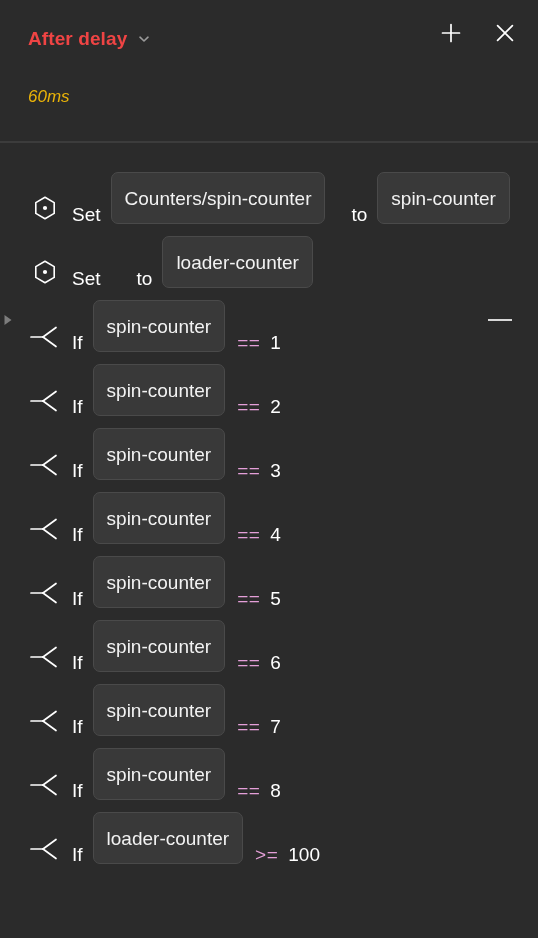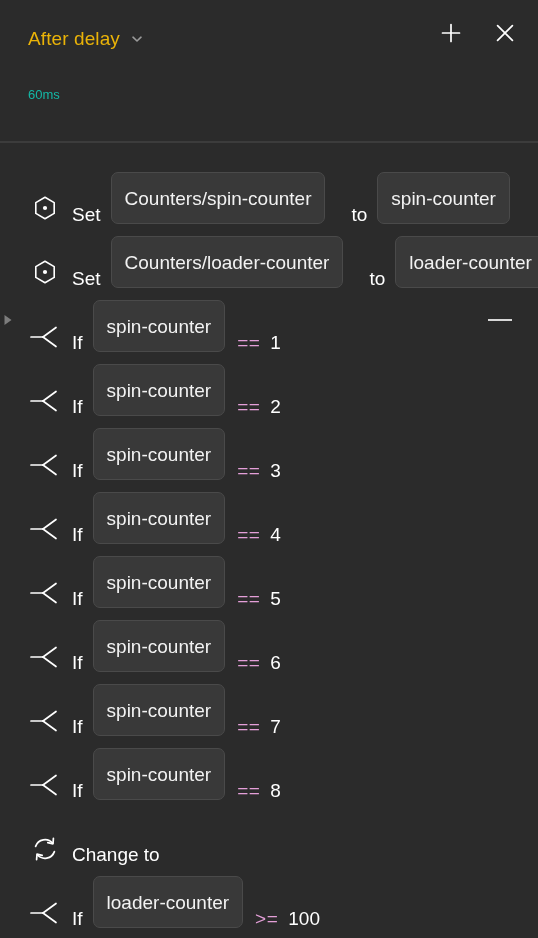--- a/index.html
+++ b/index.html
@@ -39,22 +39,22 @@
     align-items: center;
   }
   .title-group {
     display: flex;
     align-items: center;
     margin-left: 28px;
     gap: 10px;
   }
   .title {
     font-size: 19px;
-    font-weight: normal;
-    color: #eab308;
+    font-weight: bold;
+    color: #ef4444;
     letter-spacing: .1px;
     line-height: 1;
   }
   .chevron-down {
     display: inline-block;
     width: 14px;
     height: 14px;
     position: relative;
     top: 1px;
   }
@@ -78,23 +78,24 @@
     background: transparent;
     border: none;
     padding: 0;
   }
   .icon-btn svg { display: block; }
 
   .delay-value {
     position: absolute;
     left: 28px;
     top: 88px;
-    font-size: 13px;
-    color: #14b8a6;
-    line-height: 1;
+    font-size: 17px;
+    color: #eab308;
+    line-height: 1;
+    font-style: italic;
   }
 
   .divider {
     position: absolute;
     left: 0;
     top: 141px;
     width: 538px;
     height: 2px;
     background: #3c3c3c;
   }
@@ -242,21 +243,20 @@
         <span class="pill">spin-counter</span>
       </div>
       <div class="row">
         <span class="row-icon">
   <svg width="26" height="28" viewBox="0 0 26 28" fill="none">
     <path d="M13 2.2 L22.2 7.6 V18.4 L13 23.8 L3.8 18.4 V7.6 Z" stroke="#ffffff" stroke-width="1.6" stroke-linejoin="round"></path>
     <circle cx="13" cy="13" r="2.1" fill="#ffffff"></circle>
   </svg>
 </span>
         <span class="kw">Set</span>
-        <span class="pill">Counters/loader-counter</span>
         <span class="kw mid">to</span>
         <span class="pill">loader-counter</span>
       </div>
       <div class="row">
         <span class="disclosure">
   <svg width="10" height="12" viewBox="0 0 10 12">
     <path d="M1.5 1 L8.5 6 L1.5 11 Z" fill="#7d7d7d"></path>
   </svg>
 </span>
         <span class="row-icon">
@@ -358,31 +358,20 @@
     <path d="M14 13 L27 22.5" stroke="#ffffff" stroke-width="1.7" stroke-linecap="round"></path>
   </svg>
 </span>
         <span class="kw">If</span>
         <span class="pill">spin-counter</span>
         <span class="op">==</span>
         <span class="num">8</span>
       </div>
       <div class="row">
         <span class="row-icon">
-  <svg width="28" height="28" viewBox="0 0 28 28" fill="none">
-    <path d="M4.6 11.4 A10 10 0 0 1 21.6 8.2" stroke="#ffffff" stroke-width="1.7" stroke-linecap="round"></path>
-    <path d="M23.4 16.6 A10 10 0 0 1 6.4 19.8" stroke="#ffffff" stroke-width="1.7" stroke-linecap="round"></path>
-    <path d="M22.4 3.4 L22.0 8.8 L16.8 7.6" stroke="#ffffff" stroke-width="1.7" stroke-linecap="round" stroke-linejoin="round"></path>
-    <path d="M5.6 24.6 L6.0 19.2 L11.2 20.4" stroke="#ffffff" stroke-width="1.7" stroke-linecap="round" stroke-linejoin="round"></path>
-  </svg>
-</span>
-        <span class="label-only">Change to</span>
-      </div>
-      <div class="row">
-        <span class="row-icon">
   <svg width="32" height="26" viewBox="0 0 32 26" fill="none">
     <path d="M2 13 H14" stroke="#ffffff" stroke-width="1.7" stroke-linecap="round"></path>
     <path d="M14 13 L27 3.5" stroke="#ffffff" stroke-width="1.7" stroke-linecap="round"></path>
     <path d="M14 13 L27 22.5" stroke="#ffffff" stroke-width="1.7" stroke-linecap="round"></path>
   </svg>
 </span>
         <span class="kw">If</span>
         <span class="pill">loader-counter</span>
         <span class="op">&gt;=</span>
         <span class="num">100</span>

